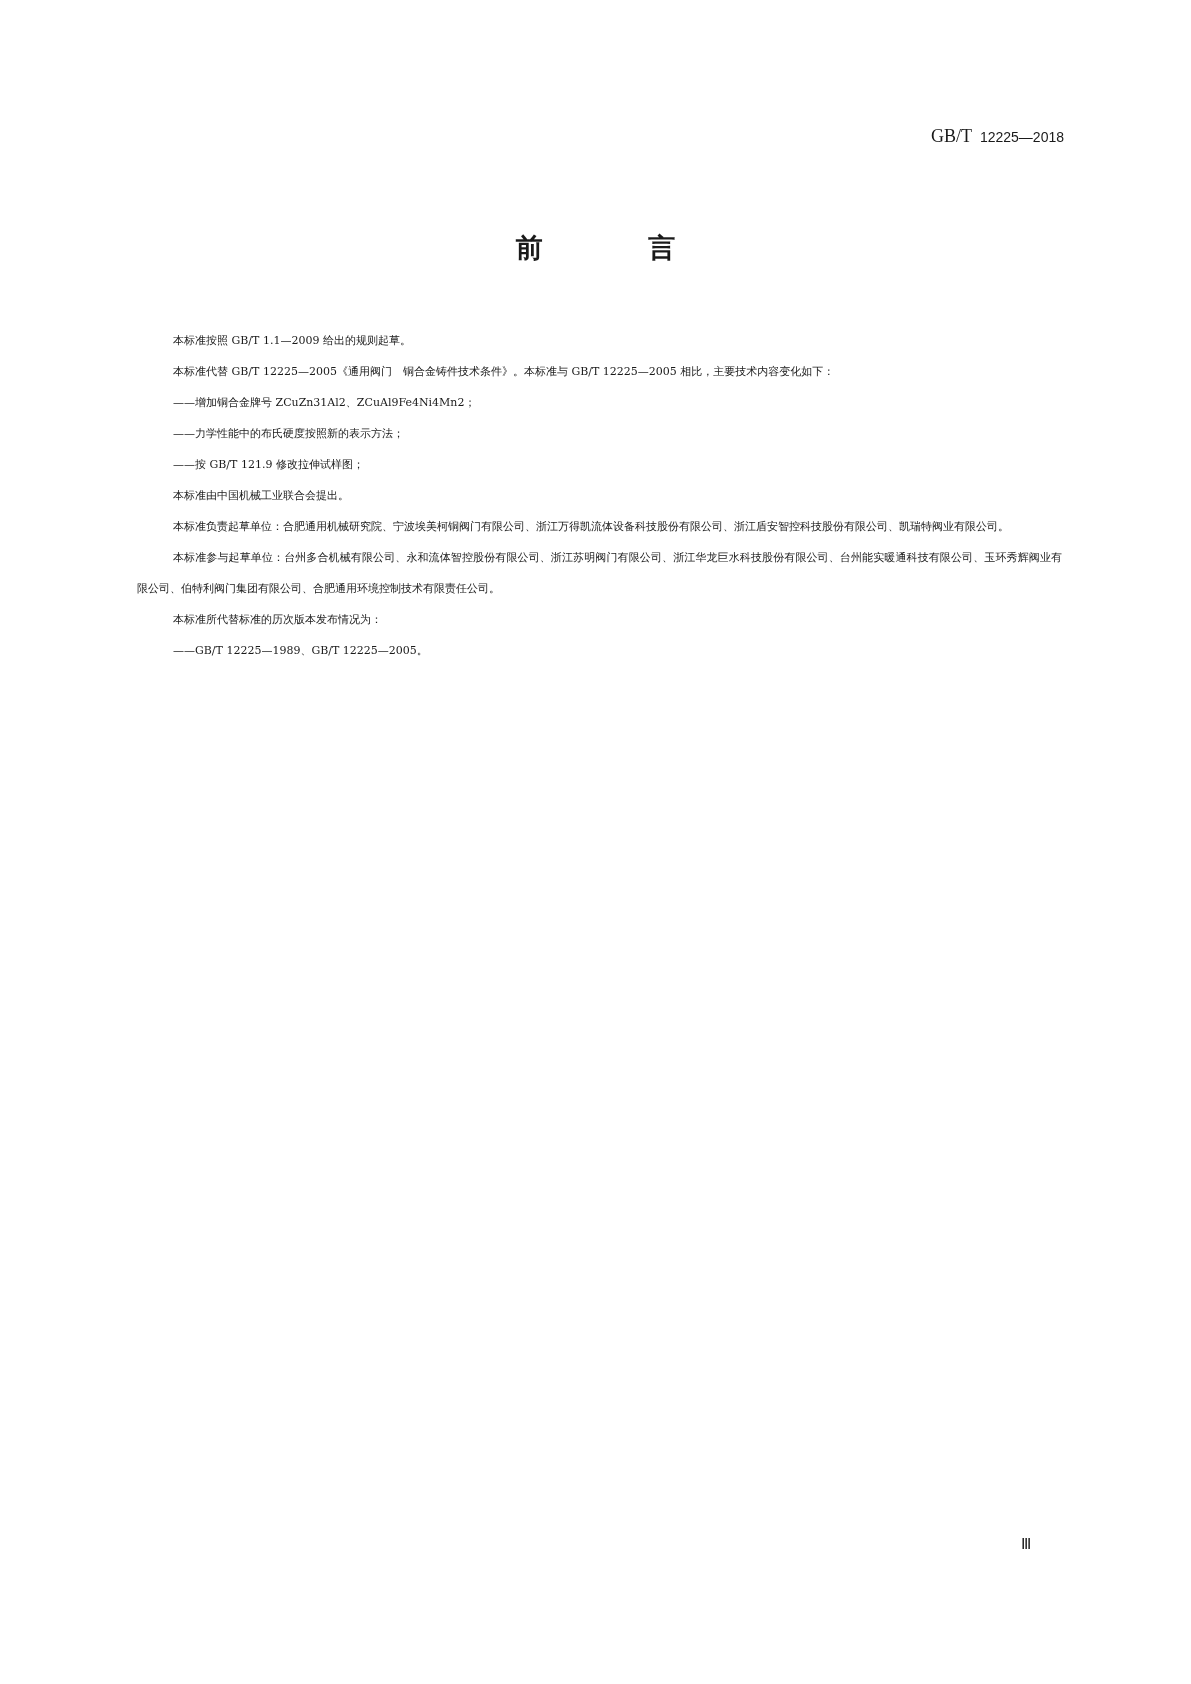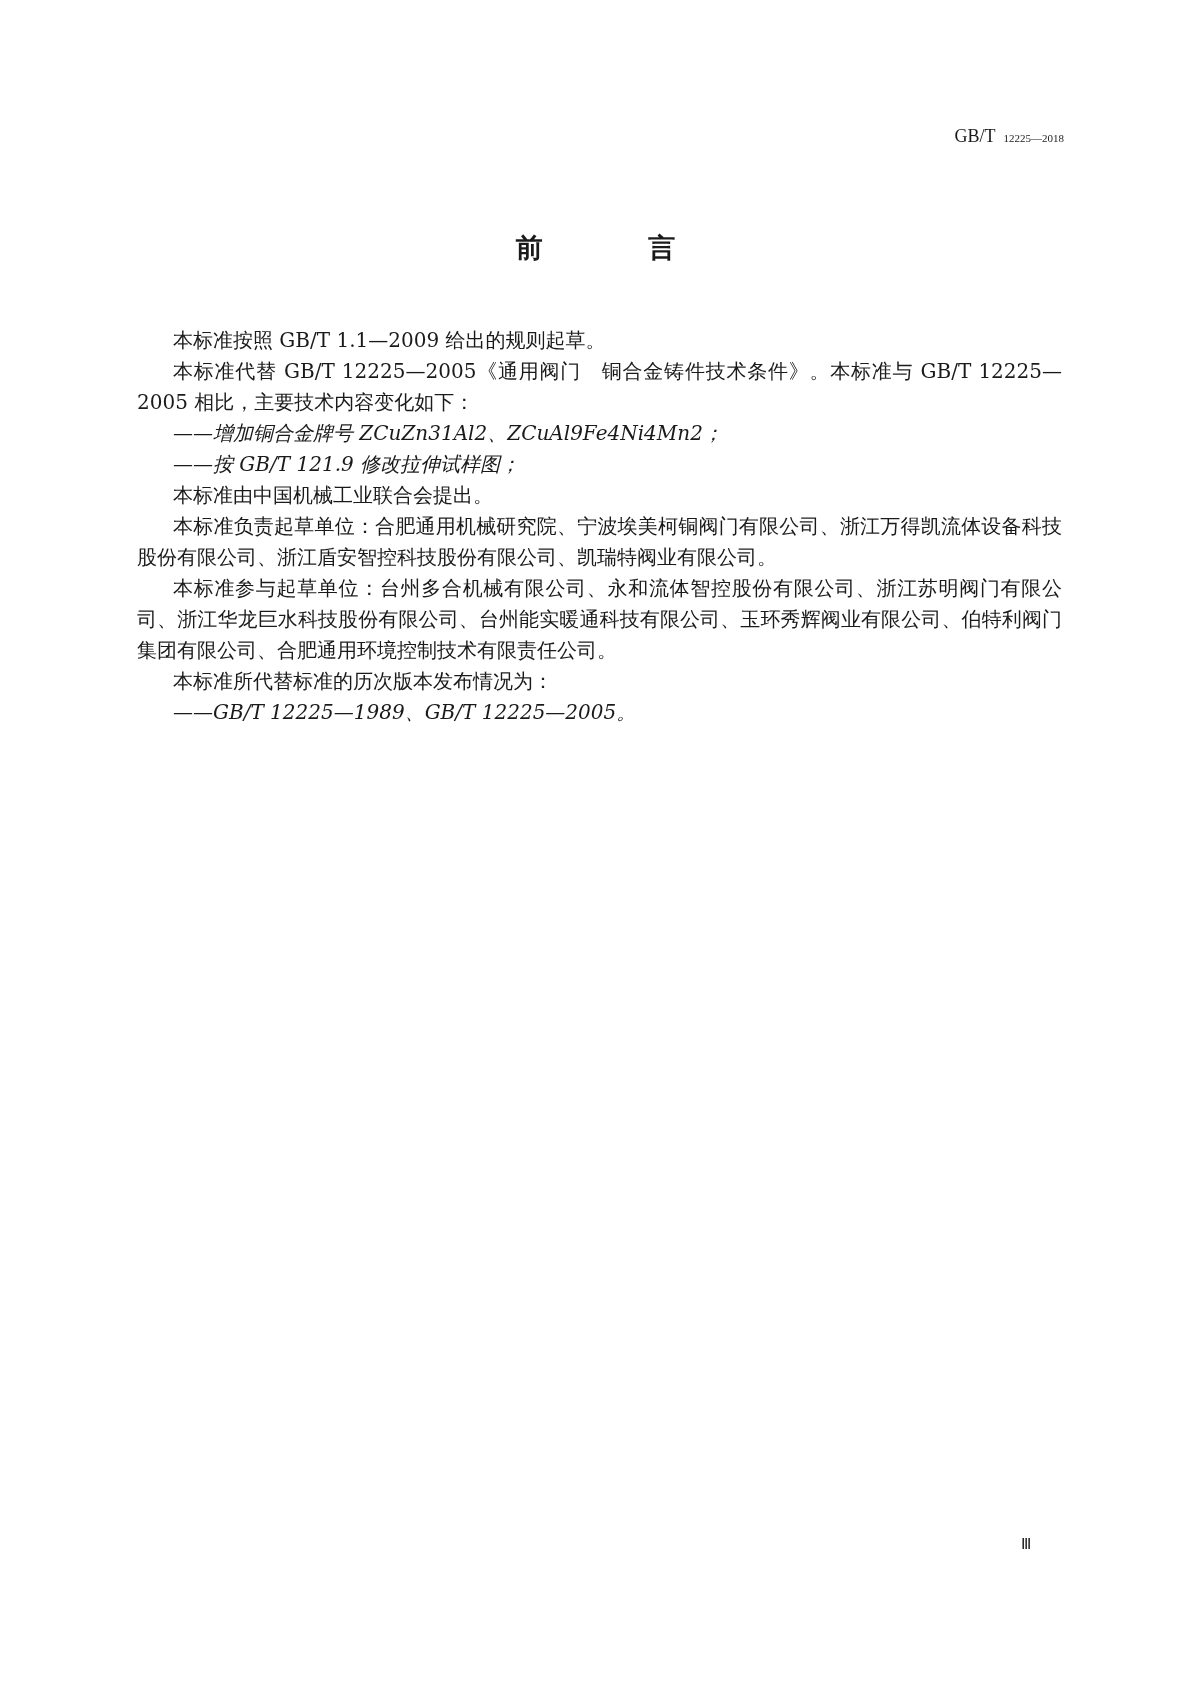--- a/index.html
+++ b/index.html
@@ -1,40 +1,41 @@
 <!DOCTYPE html>
 <html><head>
 <meta charset="utf-8">
 <style>
   html, body { margin:0; padding:0; background:#ffffff; }
   body { width:1191px; height:1684px; position:relative; overflow:hidden;
          font-family:"DejaVu Serif","Liberation Serif",serif; color:#1a1a1a; }
   .header { position:absolute; top:126px; right:127px; font-size:17px; white-space:nowrap; }
   .header .std { font-family:"Liberation Serif","DejaVu Serif",serif; font-weight:normal; font-size:18px; }
-  .header .num { font-family:Liberation Serif, serif; font-size:11px; margin-left:8px; }
+  .header .num { font-family:Liberation Sans, sans-serif; font-size:14px; margin-left:8px; }
   .title { position:absolute; top:230px; left:0; width:1191px; text-align:center;
            font-family:"DejaVu Sans","Liberation Sans",sans-serif; font-weight:bold; font-size:27px; letter-spacing:48px; padding-left:48px; box-sizing:border-box; }
-  .body { position:absolute; top:325px; left:137px; width:925px; font-size:20px; line-height:31px; }
+  .body { position:absolute; top:325px; left:137px; width:925px; font-size:11px; line-height:31px; }
   .p { text-indent:36px; text-align:justify; margin:0; }
-  .item { margin:0; padding-left:36px;font-style:italic; }
+  .item { margin:0; padding-left:36px; }
   .page-num { position:absolute; top:1535px; left:1021px; font-family:"Liberation Serif",serif; font-size:15px; }
 </style>
 </head>
 <body>
 
 <div class="header">
   <span class="std">GB/T</span><span class="num">12225—2018</span>
 </div>
 
 <div class="title">前 言</div>
 
 <div class="body">
   <p class="p">本标准按照 GB/T 1.1—2009 给出的规则起草。</p>
   <p class="p">本标准代替 GB/T 12225—2005《通用阀门　铜合金铸件技术条件》。本标准与 GB/T 12225—2005 相比，主要技术内容变化如下：</p>
   <p class="item">——增加铜合金牌号 ZCuZn31Al2、ZCuAl9Fe4Ni4Mn2；</p>
+  <p class="item">——力学性能中的布氏硬度按照新的表示方法；</p>
   <p class="item">——按 GB/T 121.9 修改拉伸试样图；</p>
   <p class="p">本标准由中国机械工业联合会提出。</p>
   <p class="p">本标准负责起草单位：合肥通用机械研究院、宁波埃美柯铜阀门有限公司、浙江万得凯流体设备科技股份有限公司、浙江盾安智控科技股份有限公司、凯瑞特阀业有限公司。</p>
   <p class="p">本标准参与起草单位：台州多合机械有限公司、永和流体智控股份有限公司、浙江苏明阀门有限公司、浙江华龙巨水科技股份有限公司、台州能实暖通科技有限公司、玉环秀辉阀业有限公司、伯特利阀门集团有限公司、合肥通用环境控制技术有限责任公司。</p>
   <p class="p">本标准所代替标准的历次版本发布情况为：</p>
   <p class="item">——GB/T 12225—1989、GB/T 12225—2005。</p>
 </div>
 
 <div class="page-num">Ⅲ</div>
 

